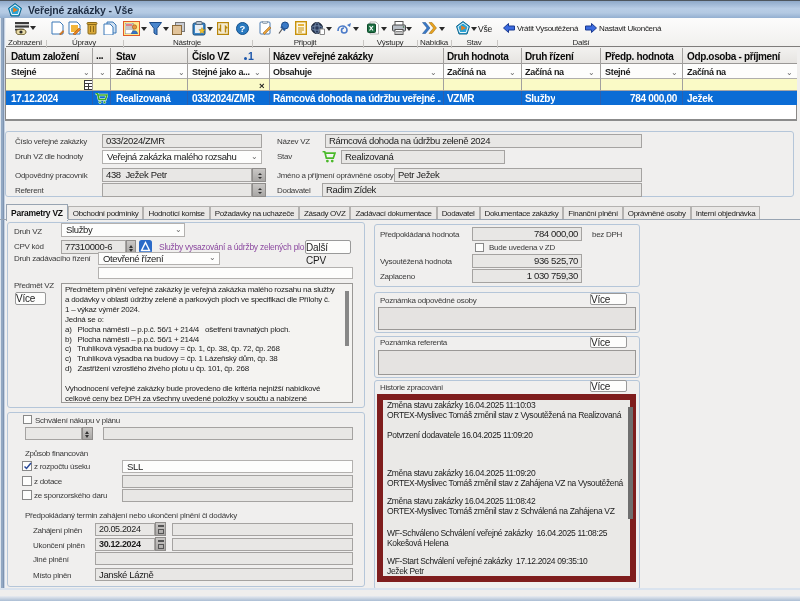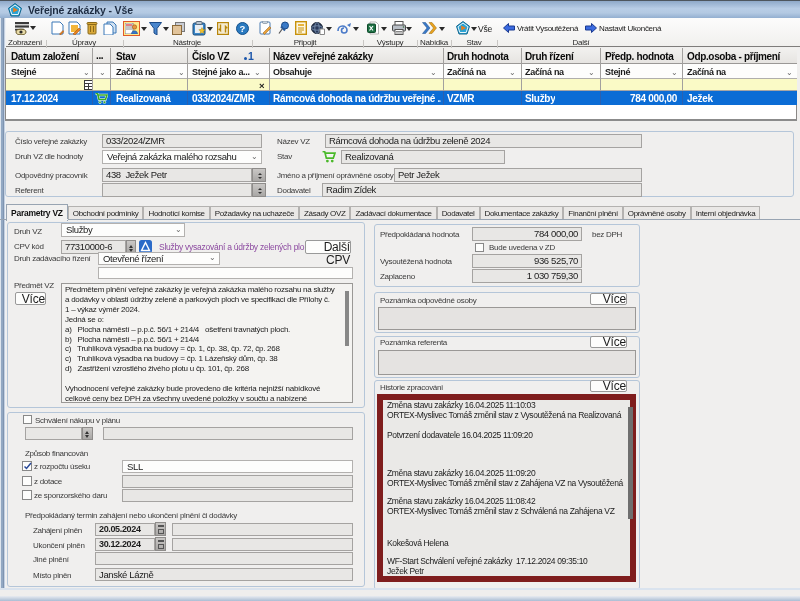--- a/index.html
+++ b/index.html
@@ -2,21 +2,21 @@
 <html><head><meta charset="utf-8">
 <style>
 *{margin:0;padding:0;box-sizing:border-box}
 html,body{width:800px;height:601px;overflow:hidden}
 body{font-family:"Liberation Sans",sans-serif;background:#f0efee;position:relative}
 .ab{position:absolute}
 .lbl{position:absolute;font-size:8px;letter-spacing:-.28px;color:#3a3a3a;white-space:nowrap}
 .inp{position:absolute;background:#e8e7e5;border:1px solid #a5a3a1;font-size:9.5px;letter-spacing:-.35px;color:#1c1c1c;padding:0 3px;white-space:nowrap;overflow:hidden}
 .winp{position:absolute;background:#fdfdfc;border:1px solid #b3b1af;font-size:9.5px;letter-spacing:-.35px;color:#1c1c1c;padding:0 4px;white-space:nowrap;overflow:hidden}
 .gb{position:absolute;border:1px solid #b5c6d9;border-radius:3px}
-.btn{position:absolute;background:#fdfdfc;border:1px solid #999;border-radius:2px;font-size:12px;letter-spacing:-.2px;color:#1c1c1c;text-align:right}
+.btn{position:absolute;background:#fdfdfc;border:1px solid #999;border-radius:2px;font-size:10px;letter-spacing:-.2px;color:#1c1c1c;text-align:left}
 .chev{position:absolute;color:#6a6a6a;font-size:8px;line-height:8px}
 .spin{position:absolute;background:linear-gradient(#c9c7c5,#a9a7a5);border:1px solid #8e8c8a}
 .sep{position:absolute;width:1px;background:#c9c7c4;top:22px;height:23px}
 .tlbl{position:absolute;top:20px;font-size:8px;letter-spacing:-.25px;color:#2a2a2a;text-align:center;white-space:nowrap}
 .hcell{position:absolute;font-weight:700;font-size:10px;letter-spacing:-.35px;color:#0a0a0a;white-space:nowrap}
 .fcell{position:absolute;font-weight:700;font-size:9px;letter-spacing:-.3px;color:#1a1a1a;white-space:nowrap}
 .dcell{position:absolute;font-weight:700;font-size:10px;letter-spacing:-.3px;color:#fff;white-space:nowrap;overflow:hidden}
 .vln{position:absolute;width:1px}
 .tab{display:inline-block;height:14px;line-height:13px;margin-top:3px;padding:0 4px;background:#eae8e6;border:1px solid #b4b2b0;border-bottom:none;color:#222;letter-spacing:-.35px}
 </style></head>
@@ -347,21 +347,21 @@
 <div class="lbl" style="left:34px;top:462px">z rozpočtu úseku</div>
 <div class="winp" style="left:122px;top:460px;width:231px;height:13px;line-height:11px">SLL</div>
 <div class="ab" style="left:22px;top:476px;width:10px;height:10px;background:#fdfdfc;border:1px solid #888"></div>
 <div class="lbl" style="left:34px;top:477px">z dotace</div>
 <div class="inp" style="left:122px;top:475px;width:231px;height:13px"></div>
 <div class="ab" style="left:22px;top:490px;width:10px;height:10px;background:#fdfdfc;border:1px solid #888"></div>
 <div class="lbl" style="left:34px;top:491px">ze sponzorského daru</div>
 <div class="inp" style="left:122px;top:489px;width:231px;height:13px"></div>
 <div class="lbl" style="left:25px;top:511px">Předpokládaný termin zahájení nebo ukončení plnění či dodávky</div>
 <div class="lbl" style="left:33px;top:526px">Zahájení plněn</div>
-<div class="inp" style="left:95px;top:523px;width:60px;height:13px;line-height:11px;font-weight:700;font-size:9px">20.05.2024</div>
+<div class="inp" style="left:95px;top:523px;width:60px;height:13px;line-height:11px;font-weight:400;font-size:9px">20.05.2024</div>
 <div class="spin" style="left:155px;top:522px;width:11px;height:14px">
     <div style="position:absolute;left:2px;top:2px;width:6px;height:2px;background:#555"></div>
     <div style="position:absolute;left:2px;top:6px;width:6px;height:5px;border:1px solid #555"></div>
   </div>
 <div class="inp" style="left:172px;top:523px;width:181px;height:13px"></div>
 <div class="lbl" style="left:33px;top:541px">Ukončení plněn</div>
 <div class="inp" style="left:95px;top:538px;width:60px;height:13px;line-height:11px;font-weight:700;font-size:9px">30.12.2024</div>
 <div class="spin" style="left:155px;top:537px;width:11px;height:14px">
     <div style="position:absolute;left:2px;top:2px;width:6px;height:2px;background:#555"></div>
     <div style="position:absolute;left:2px;top:6px;width:6px;height:5px;border:1px solid #555"></div>
@@ -394,20 +394,21 @@
 <div class="btn" style="left:590px;top:380px;width:37px;height:12px;line-height:11px">Více</div>
 <div class="ab" style="left:377px;top:394px;width:259px;height:188px;background:#eae9e7;border:6px solid #7f1d1d;overflow:hidden">
     <div class="ab" style="left:250px;top:1px;width:8px;height:185px;background:#f4f4f3"></div>
     <div class="ab" style="left:4px;top:0px;font-size:8.5px;letter-spacing:-.35px;color:#1c1c1c;white-space:nowrap">Změna stavu zakázky 16.04.2025 11:10:03</div>
     <div class="ab" style="left:4px;top:10px;font-size:8.5px;letter-spacing:-.35px;color:#1c1c1c;white-space:nowrap">ORTEX-Myslivec Tomáš změnil stav z Vysoutěžená na Realizovaná</div>
     <div class="ab" style="left:4px;top:30px;font-size:8.5px;letter-spacing:-.35px;color:#1c1c1c;white-space:nowrap">Potvrzení dodavatele 16.04.2025 11:09:20</div>
     <div class="ab" style="left:4px;top:68px;font-size:8.5px;letter-spacing:-.35px;color:#1c1c1c;white-space:nowrap">Změna stavu zakázky 16.04.2025 11:09:20</div>
     <div class="ab" style="left:4px;top:78px;font-size:8.5px;letter-spacing:-.35px;color:#1c1c1c;white-space:nowrap">ORTEX-Myslivec Tomáš změnil stav z Zahájena VZ na Vysoutěžená</div>
     <div class="ab" style="left:4px;top:96px;font-size:8.5px;letter-spacing:-.35px;color:#1c1c1c;white-space:nowrap">Změna stavu zakázky 16.04.2025 11:08:42</div>
     <div class="ab" style="left:4px;top:106px;font-size:8.5px;letter-spacing:-.35px;color:#1c1c1c;white-space:nowrap">ORTEX-Myslivec Tomáš změnil stav z Schválená na Zahájena VZ</div>
+    <div class="ab" style="left:4px;top:128px;font-size:8.5px;letter-spacing:-.35px;color:#1c1c1c;white-space:nowrap">WF-Schváleno Schválení veřejné zakázky&nbsp;&nbsp;16.04.2025 11:08:25</div>
     <div class="ab" style="left:4px;top:138px;font-size:8.5px;letter-spacing:-.35px;color:#1c1c1c;white-space:nowrap">Kokešová Helena</div>
     <div class="ab" style="left:4px;top:156px;font-size:8.5px;letter-spacing:-.35px;color:#1c1c1c;white-space:nowrap">WF-Start Schválení veřejné zakázky&nbsp;&nbsp;17.12.2024 09:35:10</div>
     <div class="ab" style="left:4px;top:166px;font-size:8.5px;letter-spacing:-.35px;color:#1c1c1c;white-space:nowrap">Ježek Petr</div>
   </div>
 <div class="ab" style="left:628px;top:407px;width:5px;height:112px;background:#6e6e6e"></div>
 
 <div class="ab" style="left:0;top:588px;width:800px;height:2px;background:#dae3ee"></div>
 <div class="ab" style="left:0;top:590px;width:800px;height:6px;background:#efeeed"></div>
 
 <div class="ab" style="left:0;top:596px;width:800px;height:5px;background:linear-gradient(#e8ebf0,#aabdd4)"></div>

